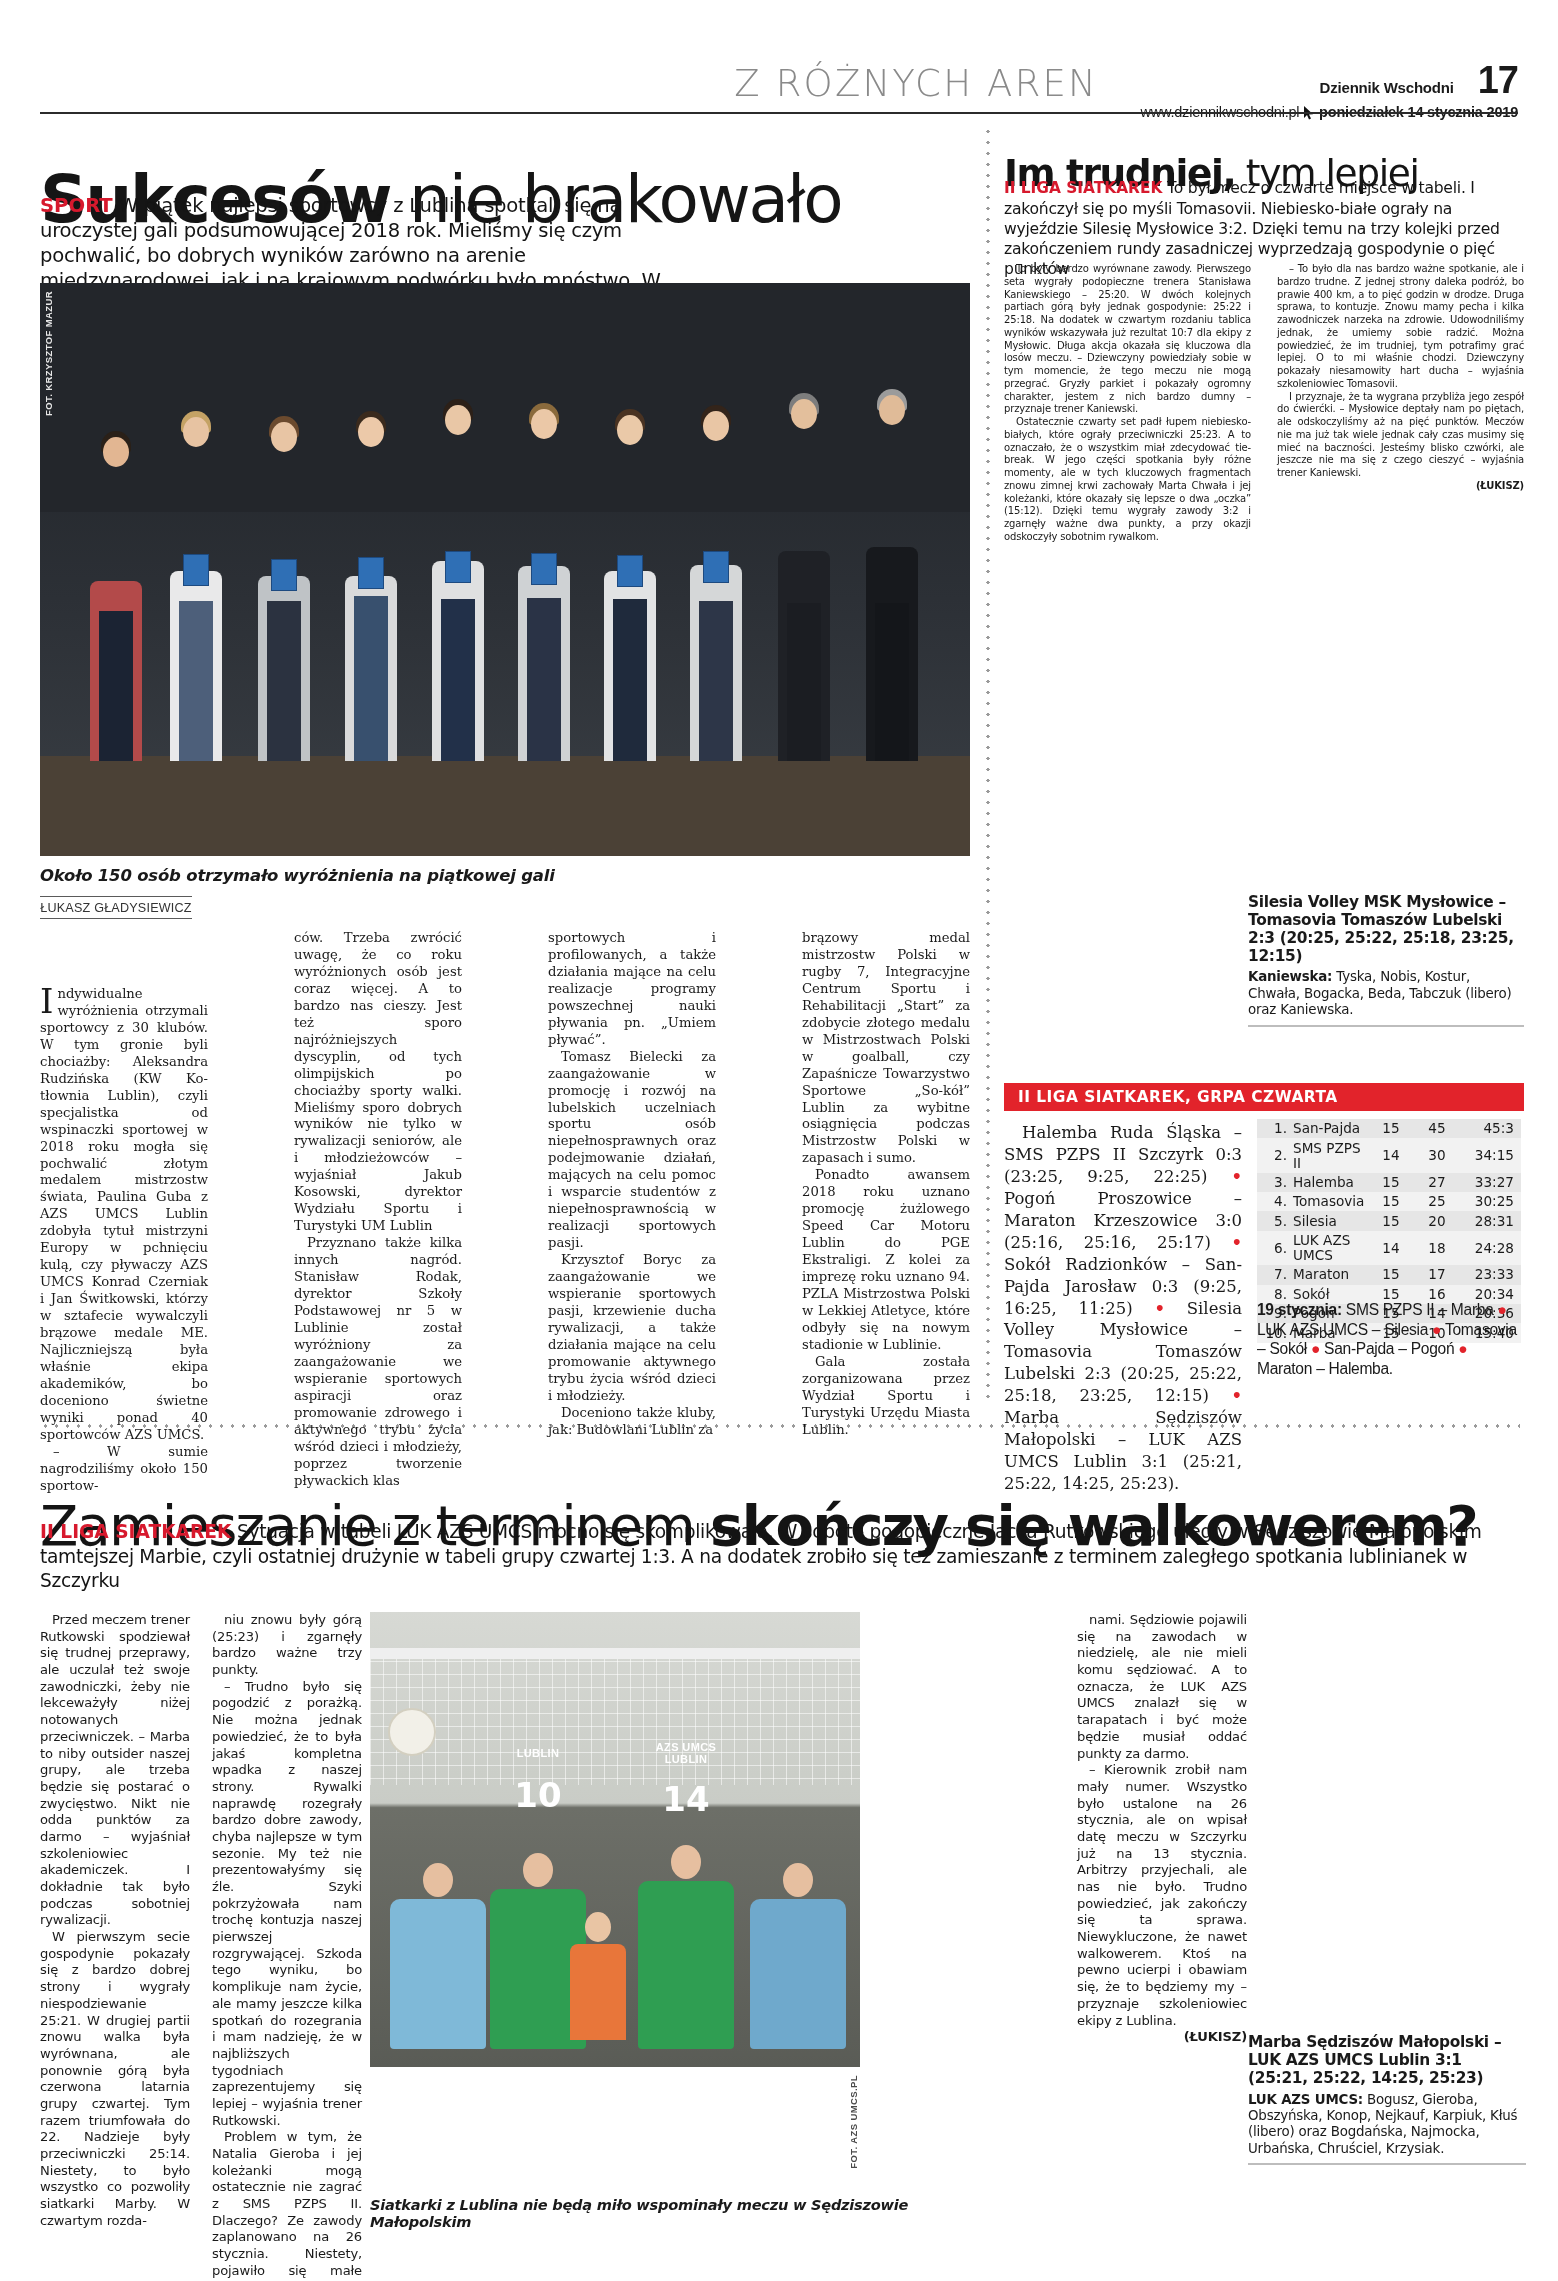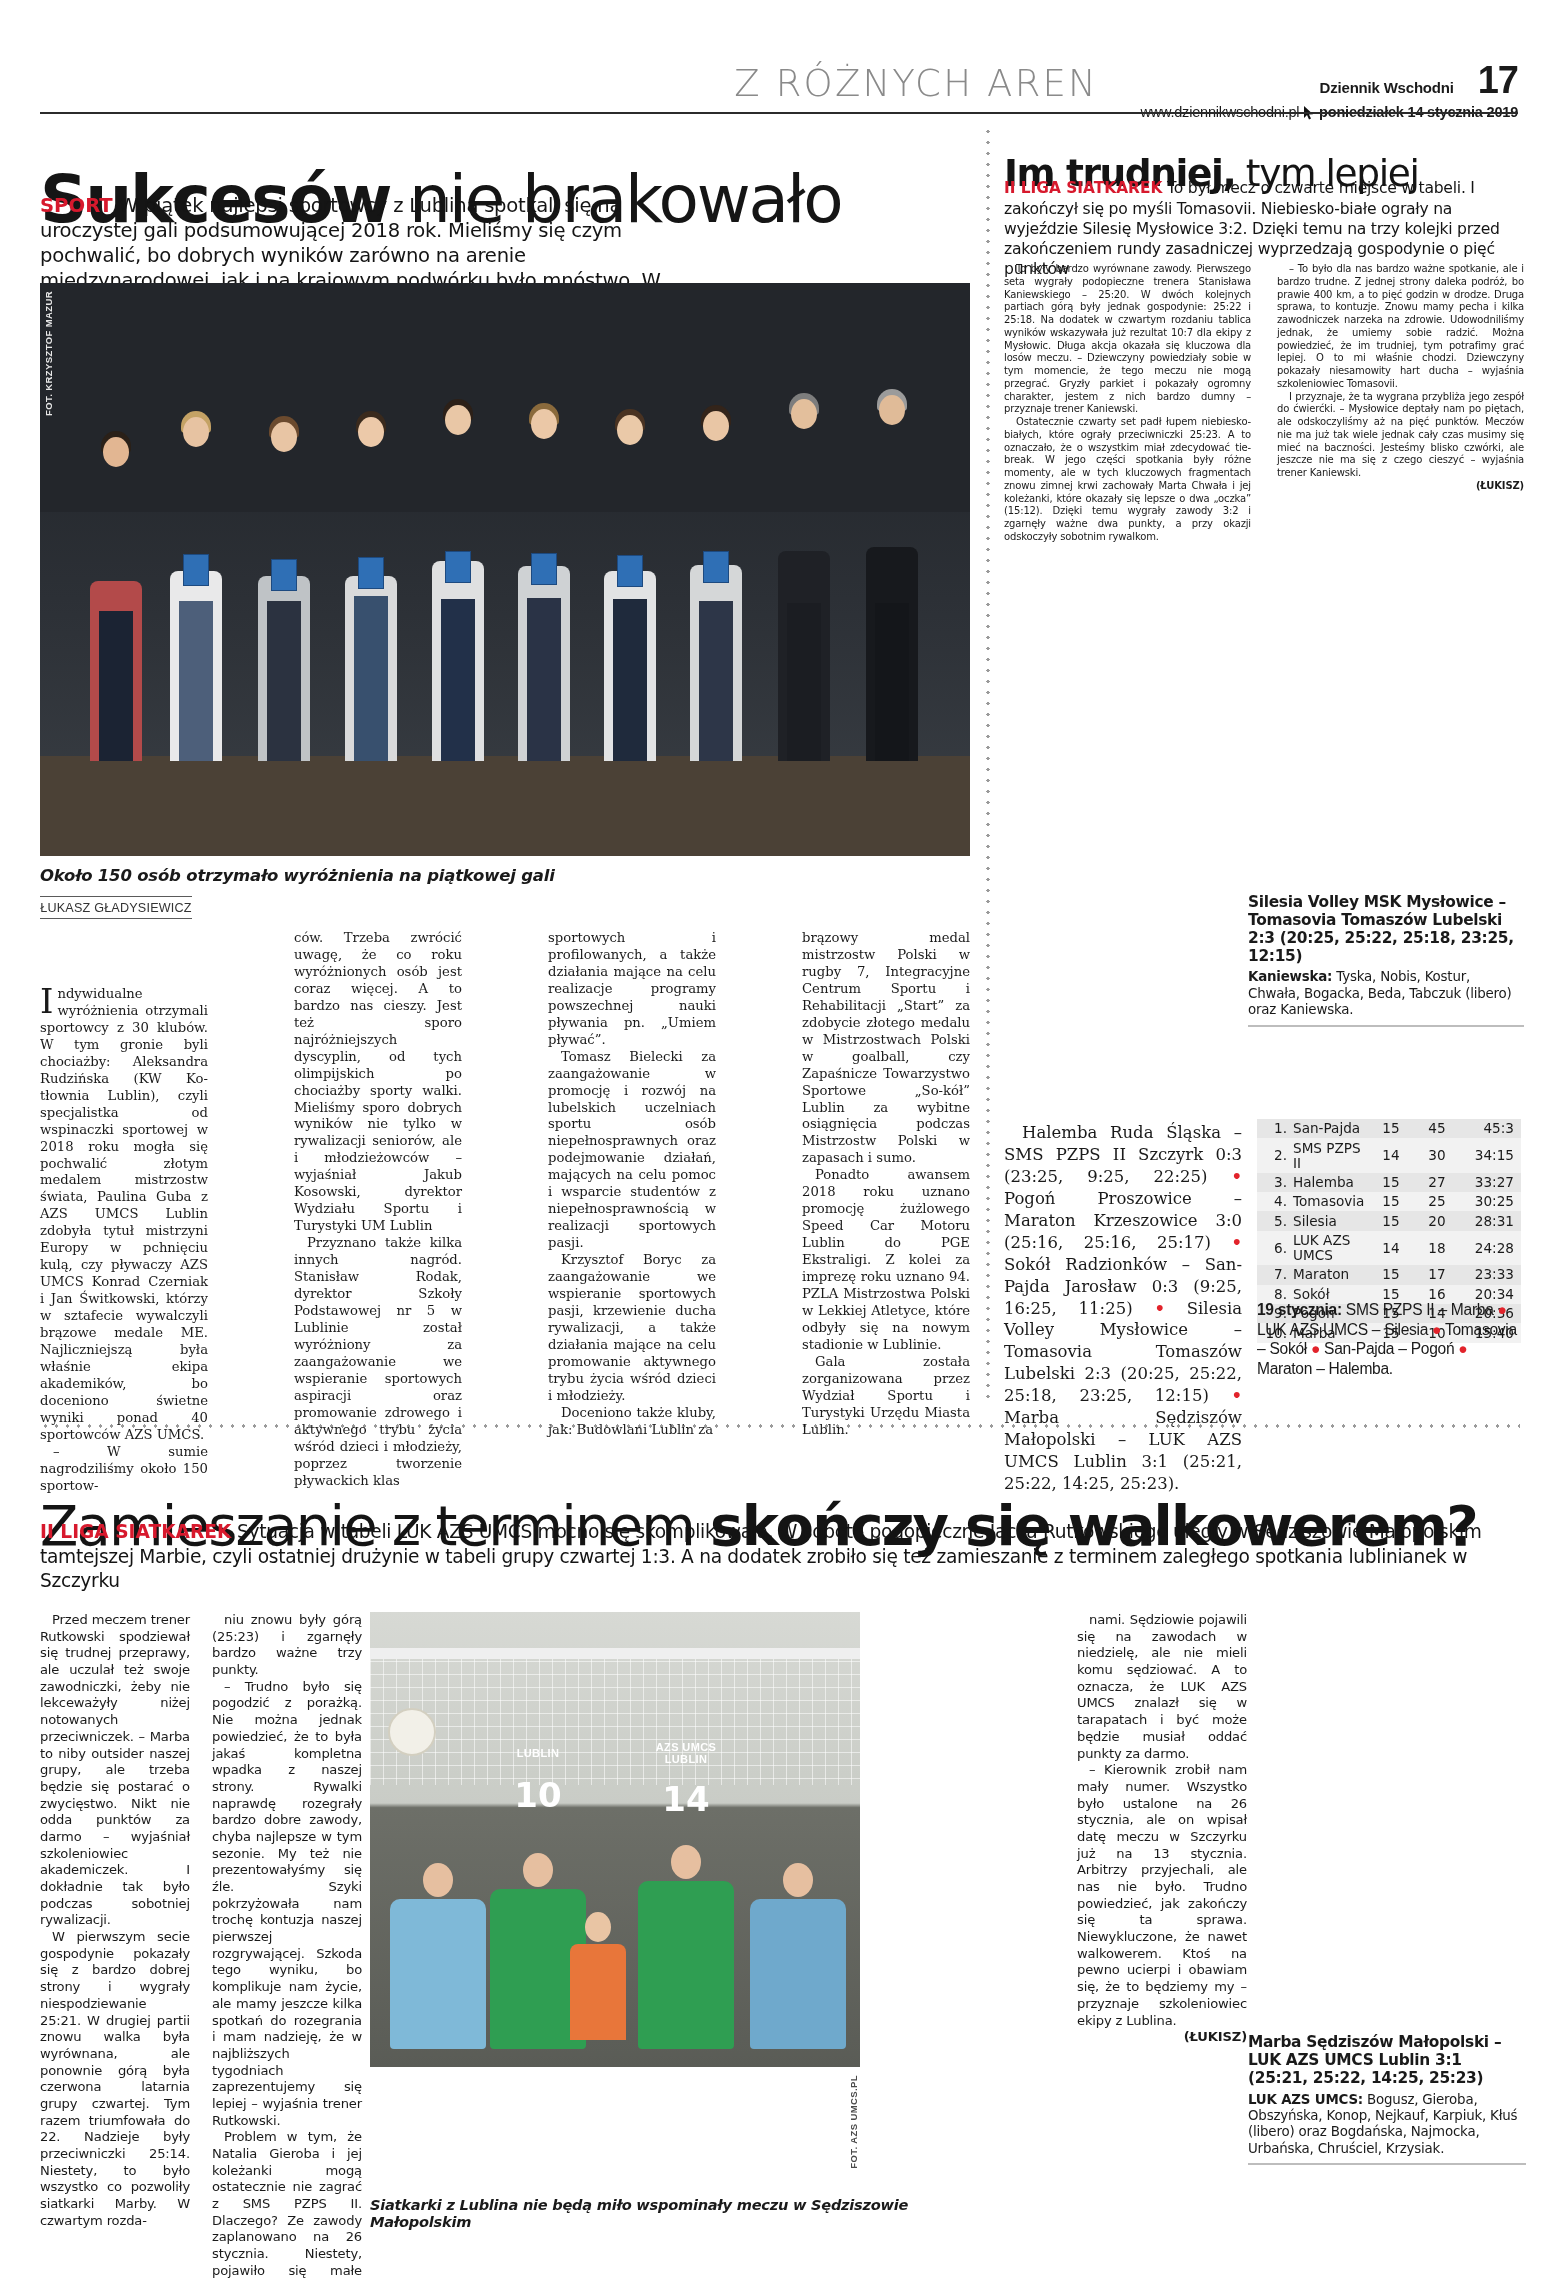--- a/index.html
+++ b/index.html
@@ -383,20 +383,21 @@
   </div>
 
   <div class="resultbox">
     <div class="rb-title">Silesia Volley MSK Mysłowice – Tomasovia Tomaszów Lubelski 2:3 (20:25, 25:22, 25:18, 23:25, 12:15)</div>
     <div class="rb-roster">
       <b>Kaniewska:</b><span> Tyska, Nobis, Kostur, Chwała, Bogacka, Beda, Tabczuk (libero) oraz Kaniewska.</span>
     </div>
     <div class="rb-underline"></div>
   </div>
 
+  <div class="redbar">II LIGA SIATKAREK, GRPA CZWARTA</div>
 
   <div class="results-text">Halemba Ruda Śląska – SMS PZPS II Szczyrk 0:3 (23:25, 9:25, 22:25) <span class="bull">•</span> Pogoń Proszowice – Maraton Krzeszowice 3:0 (25:16, 25:16, 25:17) <span class="bull">•</span> Sokół Radzionków – San-Pajda Jarosław 0:3 (9:25, 16:25, 11:25) <span class="bull">•</span> Silesia Volley Mysłowice – Tomasovia Tomaszów Lubelski 2:3 (20:25, 25:22, 25:18, 23:25, 12:15) <span class="bull">•</span> Marba Sędziszów Małopolski – LUK AZS UMCS Lublin 3:1 (25:21, 25:22, 14:25, 25:23).</div>
 
   <table class="stand-table">
     <tbody id="standings-body">
         <tr>
           <td class="st-rank">1.</td>
           <td class="st-team">San-Pajda</td>
           <td class="st-n">15</td>
           <td class="st-n">45</td>

